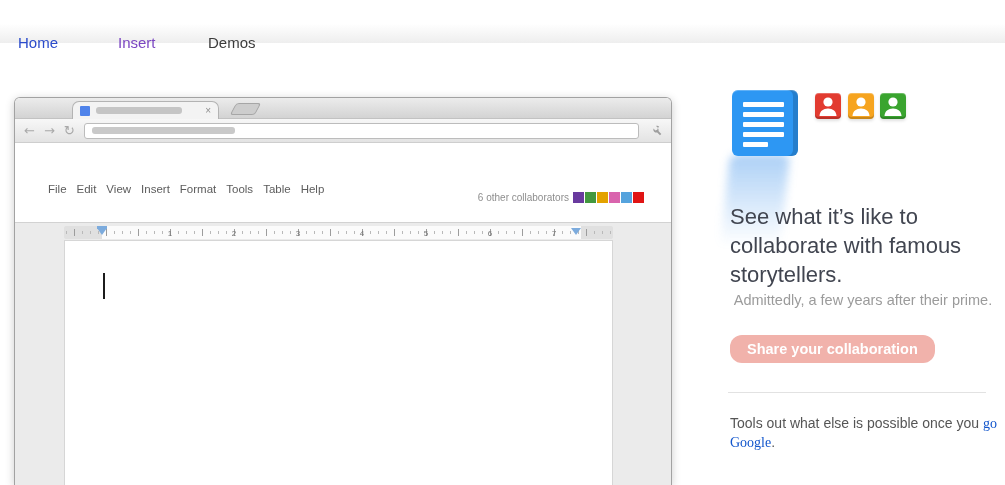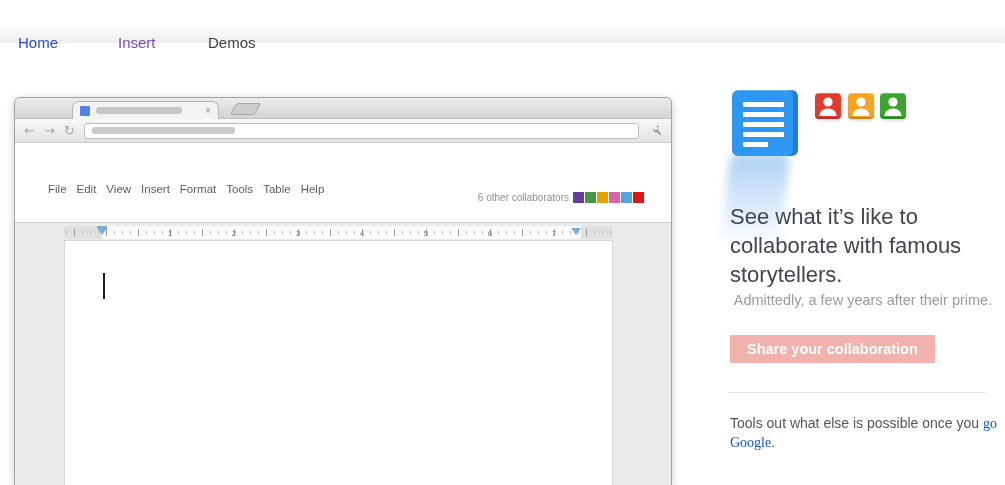--- a/index.html
+++ b/index.html
@@ -87,21 +87,21 @@
                 transform:skewX(-6deg); transform-origin:top center;
                 filter:blur(4px); border-radius:8px; }
   .person { position:absolute; top:5px; width:26px; height:26px; border-radius:4px;
             box-shadow:inset 0 -2px 0 rgba(0,0,0,.18), inset 0 1px 0 rgba(255,255,255,.25),
                        0 2px 3px rgba(0,0,0,.12); overflow:hidden; }
   .promo-heading { position:absolute; left:2px; top:114px; width:232px;
                    font-size:22px; line-height:29px; font-weight:300; color:#414550; }
   .promo-sub { position:absolute; left:2px; top:204px; width:266px;
                font-size:14.5px; color:#9b9b9b;text-align:center; }
   .share-btn { position:absolute; left:2px; top:247px; height:28px; padding:0 17px;
-               background:#f1b2ab; border:none; border-radius:0; cursor:pointer;
+               background:#f1b2ab; border:none; border-radius:12px; cursor:pointer;
                color:#fff; font-family:"Liberation Sans", sans-serif; font-weight:bold; font-size:14.5px; }
   .divider { position:absolute; left:0; top:304px; width:258px; height:1px; background:#e2e2e2; }
   .promo-footer { position:absolute; left:2px; top:326px; width:268px;
                   font-size:14px; line-height:19px; color:#555; }
   .promo-footer a { color:#1155cc; text-decoration:none; cursor:pointer;font-family:Liberation Serif, serif; }
 </style>
 </head>
 <body>
 
 <div class="stage">

